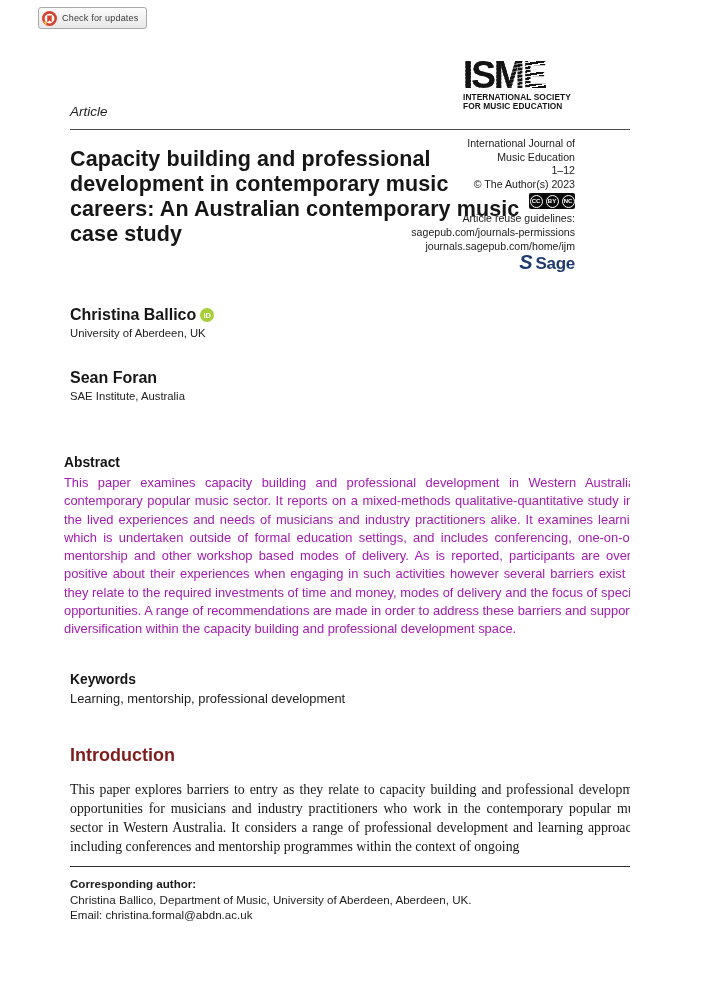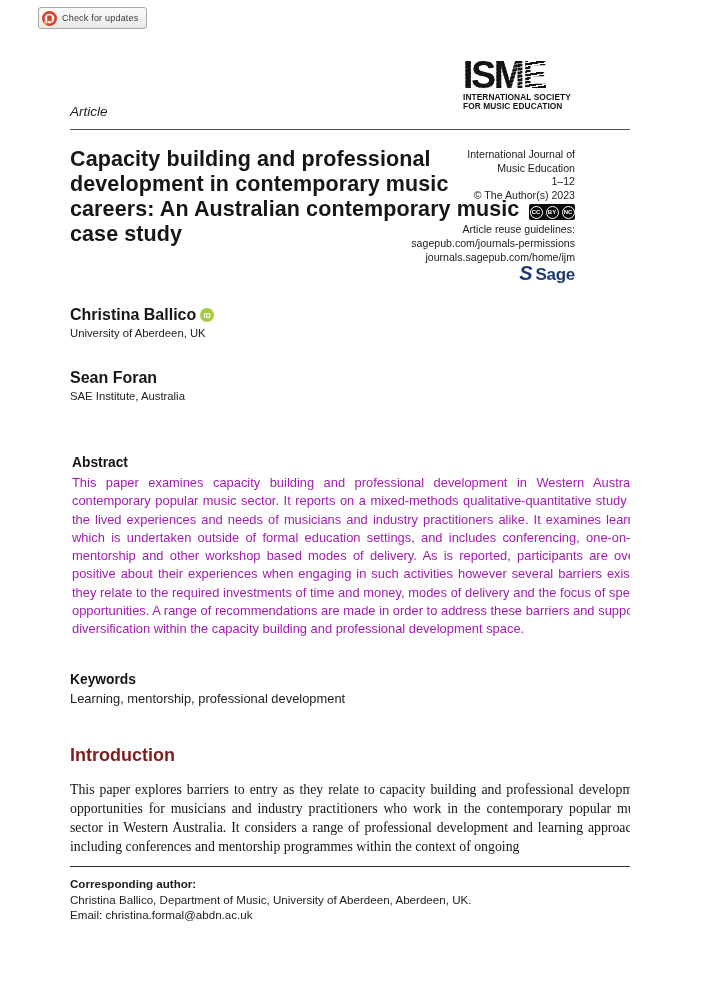--- a/index.html
+++ b/index.html
@@ -28,21 +28,21 @@
   .isme .sub{font-size:8.3px;font-weight:800;letter-spacing:.1px;line-height:1.12;color:#121212;margin-top:3px;}
   
   .article-label{position:absolute;left:70px;top:104px;font-size:13.5px;font-style:italic;color:#222;}
   .rule-top{position:absolute;left:70px;top:129px;width:578px;border-top:1px solid #4a4a4a;}
   
   .title{
     position:absolute;left:70px;top:147px;width:450px;
     font-size:21.5px;font-weight:700;line-height:25px;color:#161616;letter-spacing:.1px;
   }
   
-  .meta{position:absolute;right:55px;top:148px;width:250px;text-align:right;font-size:10.6px;line-height:13.6px;color:#1b1b1b;}
+  .meta{position:absolute;right:55px;top:137px;width:250px;text-align:right;font-size:10.6px;line-height:13.6px;color:#1b1b1b;}
   .meta .cc-row{margin:2px 0 3px;}
   .cc-badge{
     display:inline-flex;align-items:center;justify-content:center;gap:3px;
     width:46px;height:16px;background:#0a0a0a;border-radius:2px;vertical-align:middle;
   }
   .cc-badge .c{
     width:11px;height:11px;border:1px solid #fff;border-radius:50%;
     color:#fff;font-size:6px;font-weight:700;display:flex;align-items:center;justify-content:center;line-height:1;
   }
   .sage-logo{margin-top:3px;color:#1e3a6e;}
@@ -50,21 +50,21 @@
   .sage-logo .name{font-size:17px;font-weight:700;letter-spacing:-.3px;}
   
   .author{position:absolute;left:70px;}
   .author .name{font-size:16px;font-weight:700;color:#161616;display:flex;align-items:center;gap:4px;}
   .orcid{
     width:14px;height:14px;border-radius:50%;background:#a6ce39;color:#fff;
     font-size:7.5px;font-weight:700;display:inline-flex;align-items:center;justify-content:center;cursor:pointer;
   }
   .author .aff{font-size:11.3px;color:#222;margin-top:3px;}
   
-  .abstract{position:absolute;left:72px;top:455px;width:580px;}
+  .abstract{position:absolute;left:64px;top:455px;width:580px;}
   .sec-h{font-size:13.8px;font-weight:700;color:#141414;margin-bottom:4px;}
   .abstract .txt{font-size:12.9px;line-height:18.3px;text-align:justify;color:#a21caf;}
   .keywords{position:absolute;left:70px;top:672px;width:580px;}
   .keywords .txt{font-size:12.9px;color:#1d1d1d;margin-top:3px;}
   
   .intro{position:absolute;left:70px;top:745px;width:580px;}
   .intro h2{margin:0 0 14px;font-size:18px;font-weight:700;color:#7f1d1d;}
   .intro .txt{
     font-family:"Liberation Serif",serif;font-size:13.8px;line-height:19px;
     text-align:justify;color:#141414;

